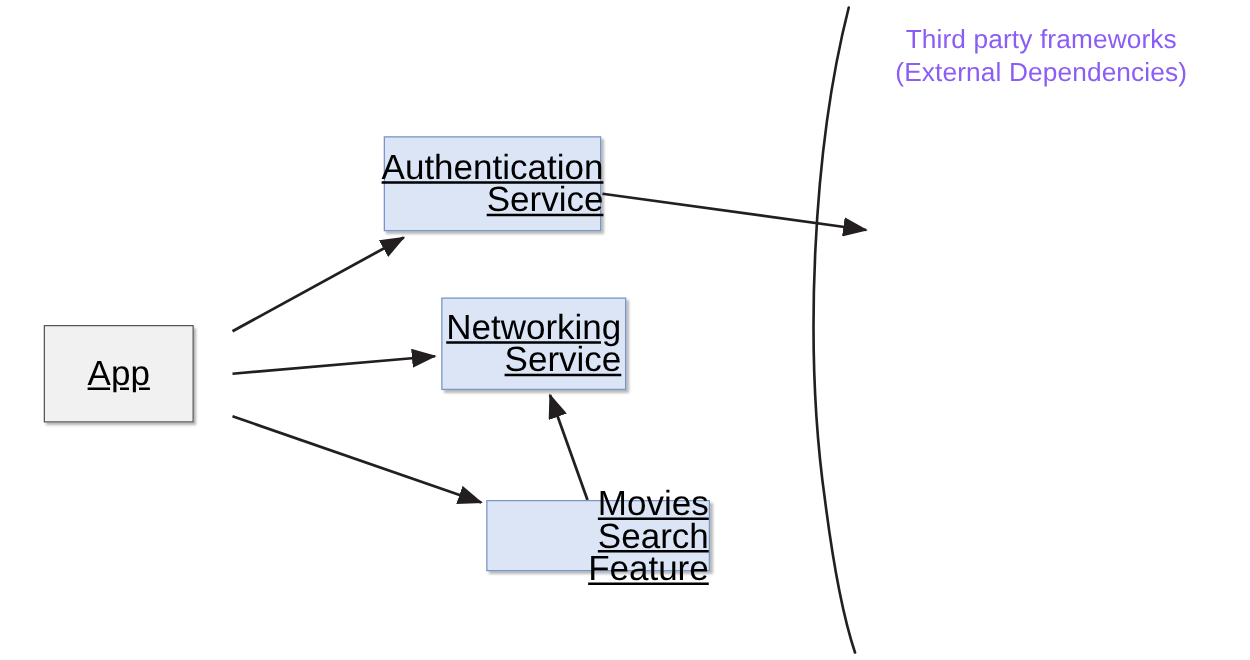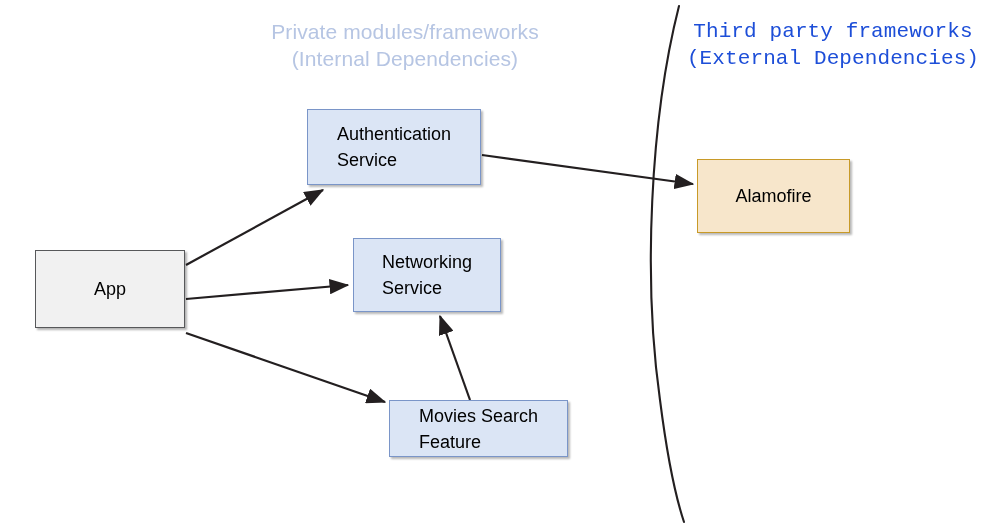--- a/index.html
+++ b/index.html
@@ -34,34 +34,34 @@
   #zone-title-internal {
     left: 200px;
     top: 18px;
     width: 410px;
     color: #b6c5e3;
   }
   #zone-title-external {
     left: 668px;
     top: 18px;
     width: 330px;
-    color: #1d4ed8;
-    font-family: Liberation Mono, monospace;
+    color: #8b5cf6;
   }
   .node {
     position: absolute;
     box-sizing: border-box;
     display: flex;
     align-items: center;
     justify-content: center;
-    text-align: left;
-    font-size: 18px;
+    text-align: right;
+    font-size: 28px;
     line-height: 26px;
     color: #000000;
     white-space: pre-line;
+    text-decoration: underline;
   }
   .node-app {
     background: #f1f1f1;
     border: 1px solid #57585a;
     box-shadow: 2px 2px 2px rgba(0,0,0,0.30);
   }
   .node-internal {
     background: #dbe5f5;
     border: 1px solid #7a95c8;
     box-shadow: 2px 2px 2px rgba(0,0,0,0.28);
@@ -70,22 +70,20 @@
     background: #f7e6cb;
     border: 1px solid #c89a28;
     box-shadow: 2px 2px 2px rgba(0,0,0,0.28);
   }
 </style>
 </head>
 <body>
 
 <div id="canvas" style="background: rgb(255, 255, 255);">
 
-  <div class="zone-title" id="zone-title-internal">Private modules/frameworks
-(Internal Dependencies)</div>
 
   <div class="zone-title" id="zone-title-external">Third party frameworks
 (External Dependencies)</div>
 
   <svg id="edge-layer" viewBox="0 0 1000 528" xmlns="http://www.w3.org/2000/svg">
     <defs>
       <marker id="arrowhead" markerWidth="9" markerHeight="7" refX="8.4" refY="3.5" orient="auto" markerUnits="strokeWidth">
         <path d="M0,0 L9,3.5 L0,7 Z" fill="#231f20"></path>
       </marker>
     </defs>
@@ -96,26 +94,25 @@
 
     <line x1="186" y1="299" x2="348" y2="285" stroke="#231f20" stroke-width="2.2" marker-end="url(#arrowhead)"></line>
 
     <line x1="186" y1="333" x2="385" y2="402" stroke="#231f20" stroke-width="2.2" marker-end="url(#arrowhead)"></line>
 
     <line x1="470" y1="400" x2="440" y2="316" stroke="#231f20" stroke-width="2.2" marker-end="url(#arrowhead)"></line>
 
     <line x1="482" y1="155" x2="693" y2="184" stroke="#231f20" stroke-width="2.2" marker-end="url(#arrowhead)"></line>
   </svg>
 
-  <div class="node node-app" id="node-app" style="left: 35px; top: 250px; width: 150px; height: 78px; background: rgb(241, 241, 241); border-color: rgb(87, 88, 90);">App</div>
+  <div class="node node-app" id="node-app" style="left: 35px; top: 260px; width: 120px; height: 78px; background: rgb(241, 241, 241); border-color: rgb(87, 88, 90);">App</div>
 
   <div class="node node-internal" id="node-authentication-service" style="left: 307px; top: 109px; width: 174px; height: 76px; background: rgb(219, 229, 245); border-color: rgb(122, 149, 200);">Authentication
 Service</div>
 
   <div class="node node-internal" id="node-networking-service" style="left: 353px; top: 238px; width: 148px; height: 74px; background: rgb(219, 229, 245); border-color: rgb(122, 149, 200);">Networking
 Service</div>
 
   <div class="node node-internal" id="node-movies-search-feature" style="left: 389px; top: 400px; width: 179px; height: 57px; background: rgb(219, 229, 245); border-color: rgb(122, 149, 200);">Movies Search
 Feature</div>
 
-  <div class="node node-external" id="node-alamofire" style="left: 697px; top: 159px; width: 153px; height: 74px; background: rgb(247, 230, 203); border-color: rgb(200, 154, 40);">Alamofire</div>
 
 </div>
 
 </body></html>

